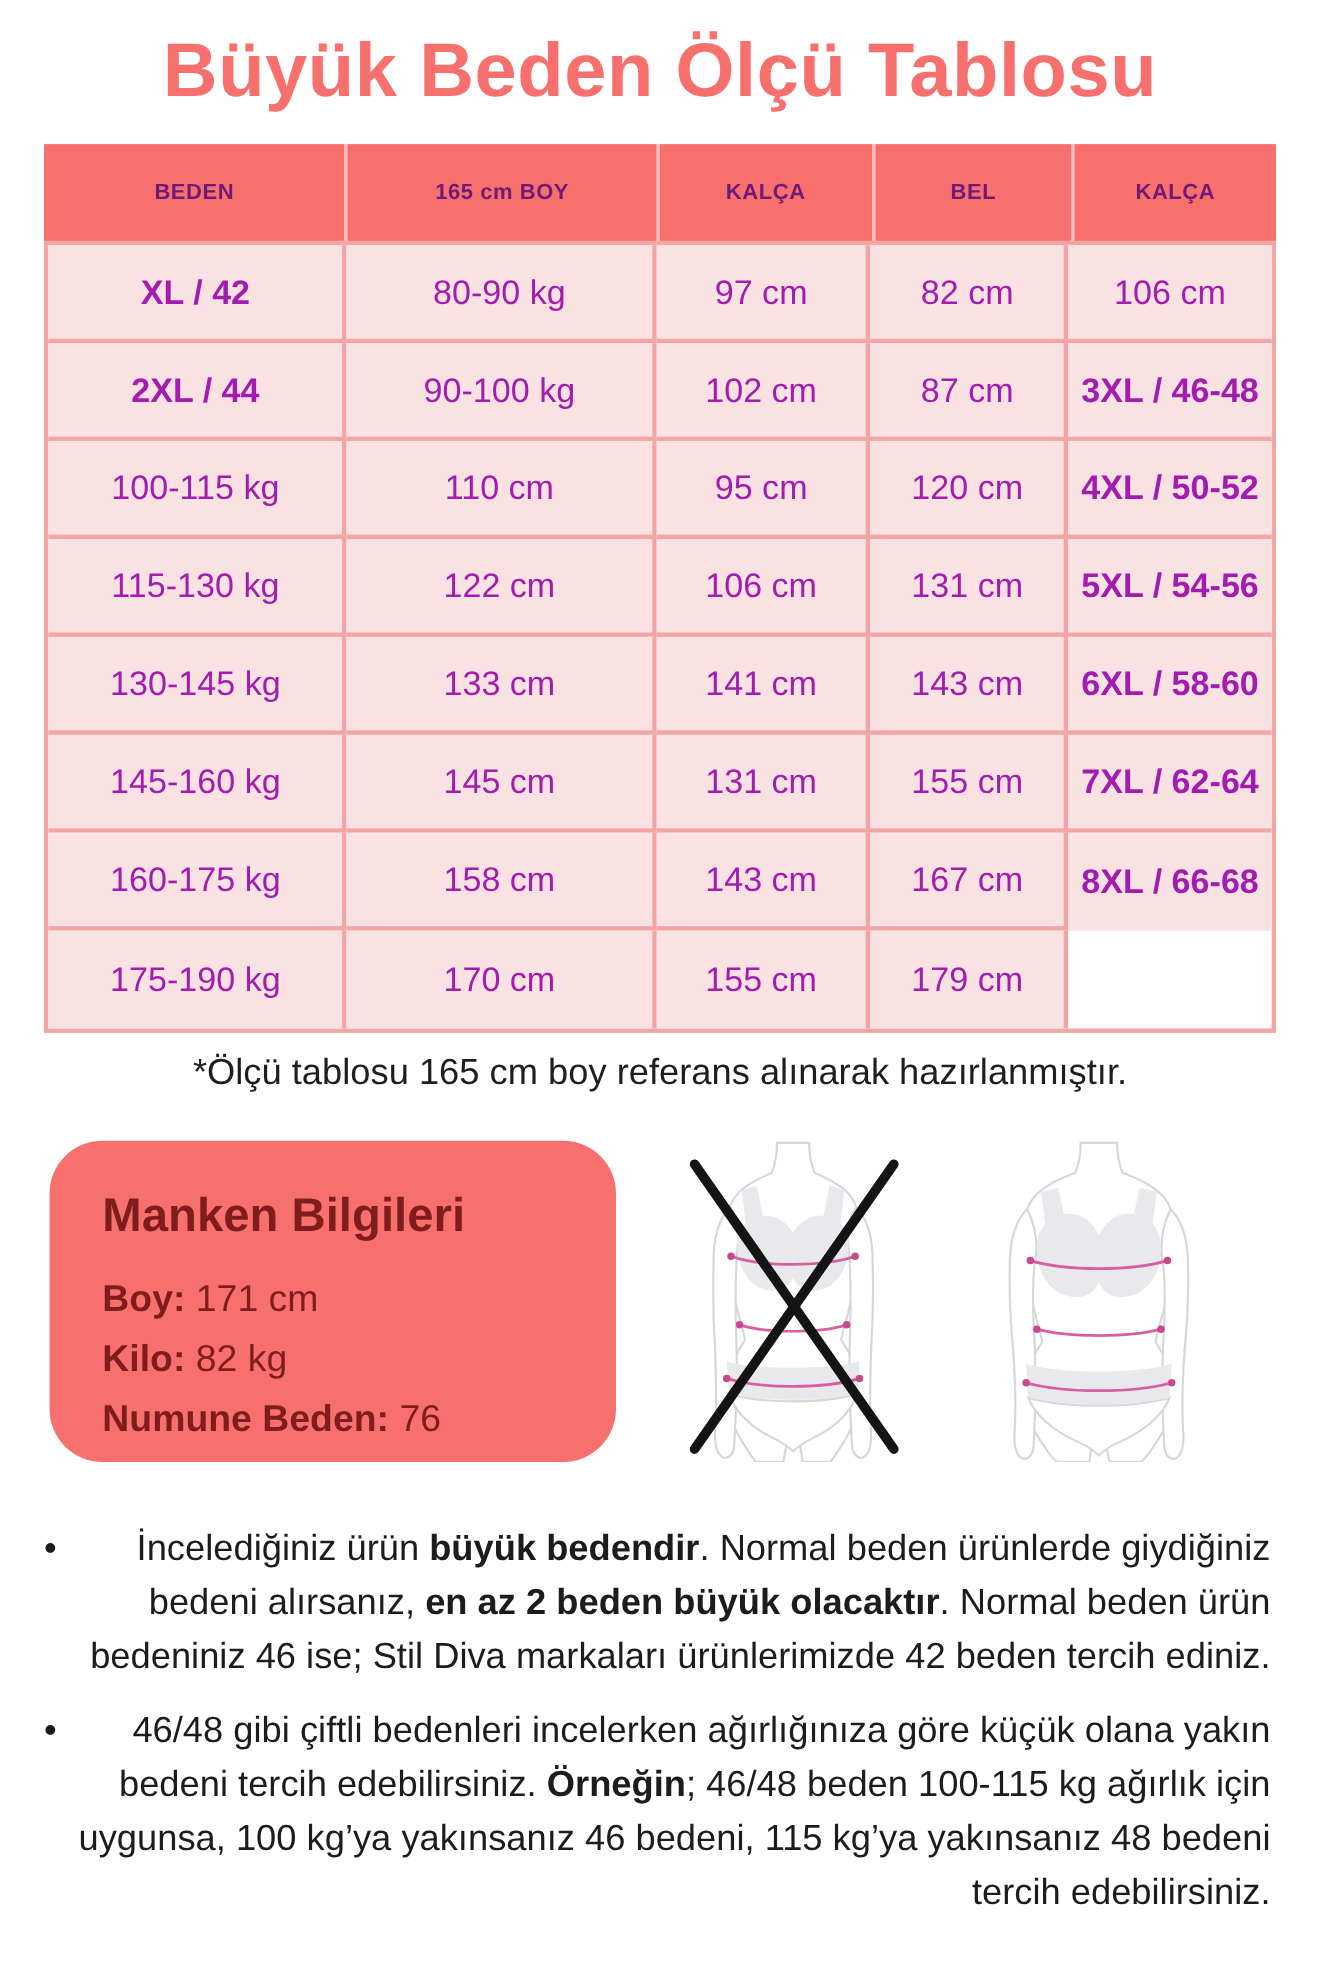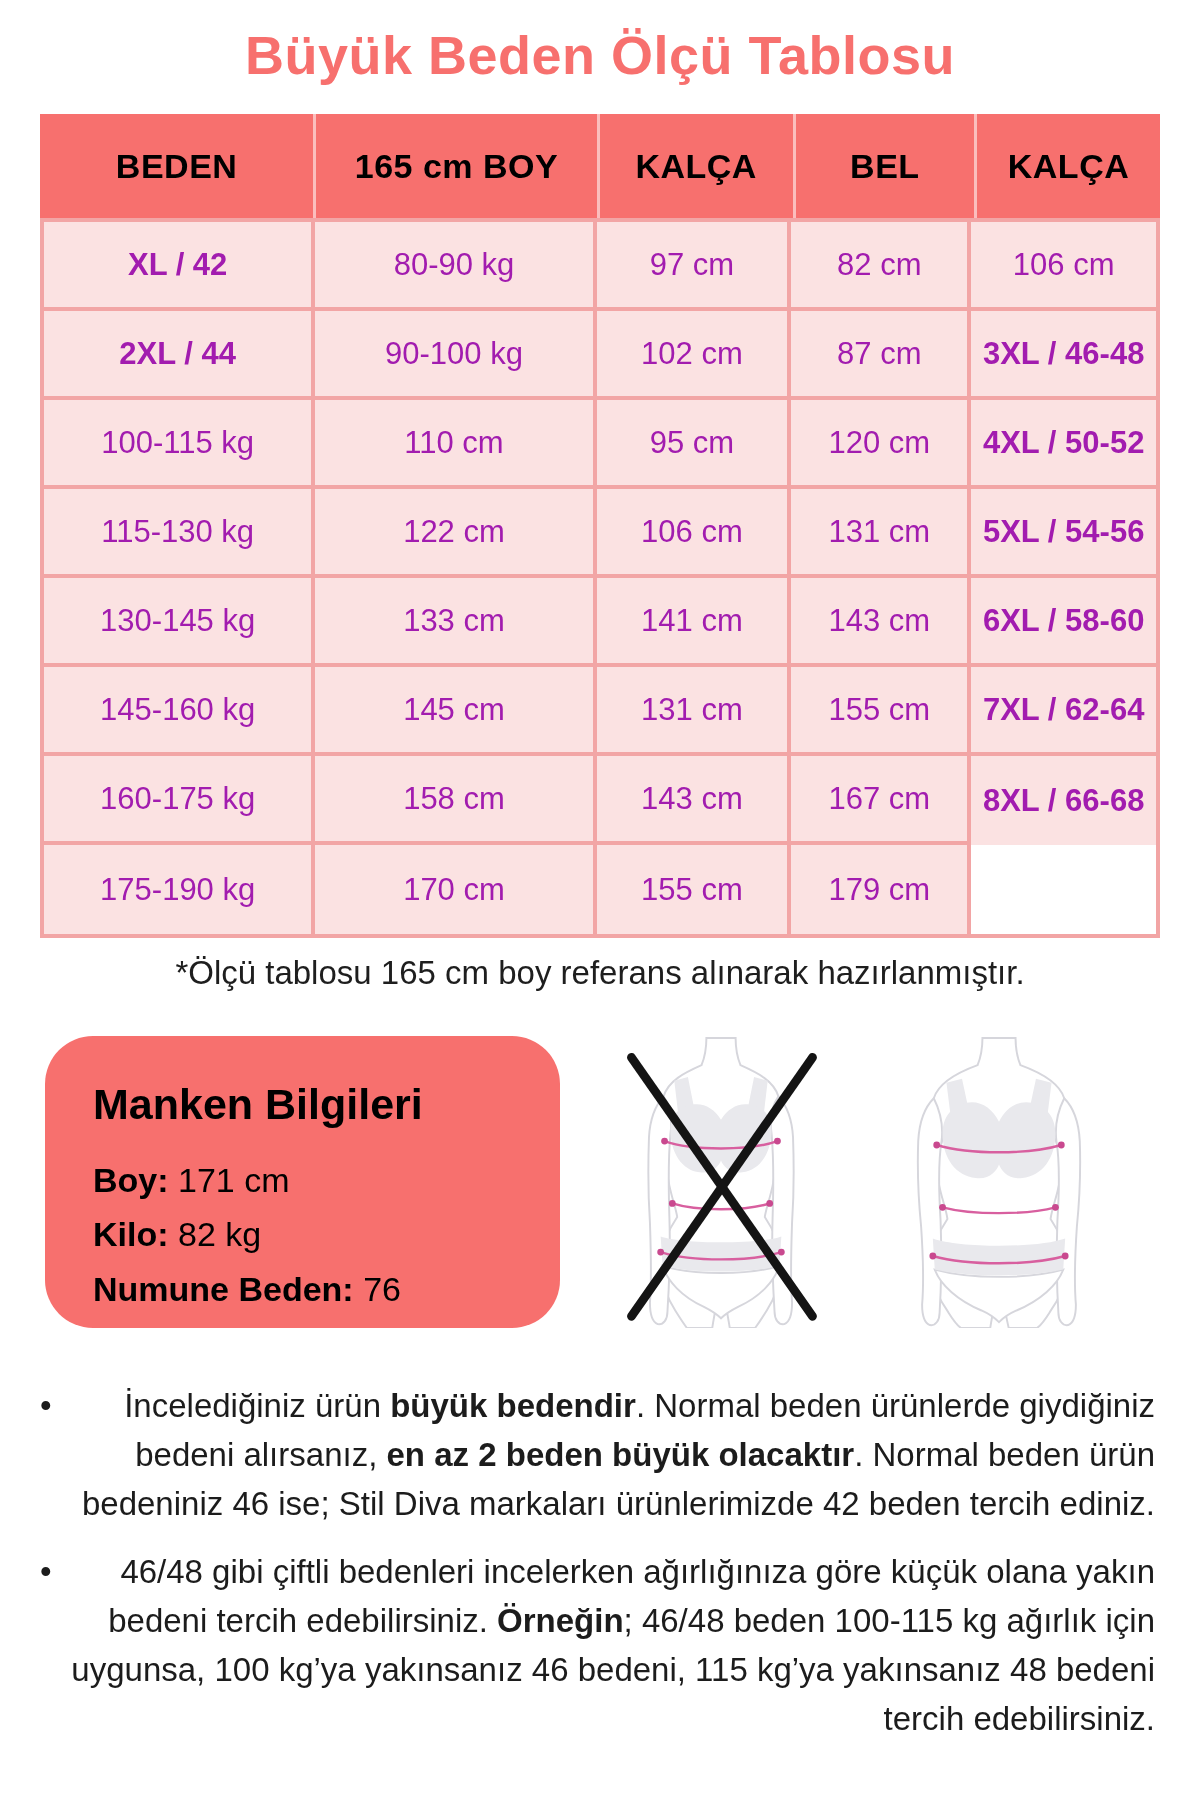--- a/index.html
+++ b/index.html
@@ -6,33 +6,33 @@
   html,body { background:#ffffff; }
   body {
     width:1200px; height:1800px;
     font-family:"Liberation Sans", sans-serif;
     color:#1c1c1c; overflow:hidden;
   }
   .page { width:1200px; height:1800px; padding-top:24px; }
 
   
   .page-title {
-    text-align:center; font-size:54px; font-weight:bold;
+    text-align:center; font-size:69px; font-weight:bold;
     color:#f7706e; letter-spacing:0.5px; margin-bottom:28px;
   }
 
   
   .size-table { margin:0 40px; }
   .table-header {
     display:grid;
     grid-template-columns:24.4% 25.3% 17.5% 16.2% 16.6%;
   }
   .header-cell {
-    background:#f7706e; color:#000000; font-weight:bold; font-size:34px;
-    height:104px; display:flex; align-items:center; justify-content:center;
+    background:#f7706e; color:#701a75; font-weight:bold; font-size:20px;
+    height:88px; display:flex; align-items:center; justify-content:center;
     border-left:3px solid rgba(255,255,255,0.55); letter-spacing:0.5px;
   }
   .header-cell:first-child { border-left:none; }
   .table-body {
     display:grid;
     grid-template-columns:24.4% 25.3% 17.5% 16.2% 16.6%;
     border:4px solid #f2a5a5; border-top:4px solid #f2a5a5;
   }
   .cell {
     background:#fbe2e2; font-size:31px; height:89px;
@@ -47,21 +47,21 @@
   .footnote {
     text-align:center; font-size:33px; color:#1e1e1e; margin-top:16px;
   }
 
   
   .model-section {
     display:flex; align-items:center;
     margin:40px 40px 0 45px; height:300px;
   }
   .model-card {
-    background:#f7706e; border-radius:48px; color:#000000;
+    background:#f7706e; border-radius:48px; color:#7f1d1d;
     width:515px; flex-shrink:0; padding:44px 48px 46px 48px; height:292px;
   }
   .model-card-title { font-size:43px; font-weight:bold; margin-bottom:24px; }
   .model-field { font-size:34px; line-height:1.6; }
   .model-field .label { font-weight:bold; }
   .figures {
     flex:1; display:flex; justify-content:center; align-items:center; gap:50px;
   }
 
   

